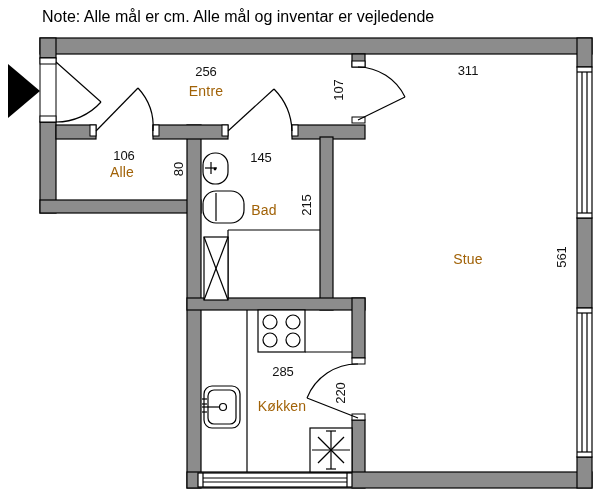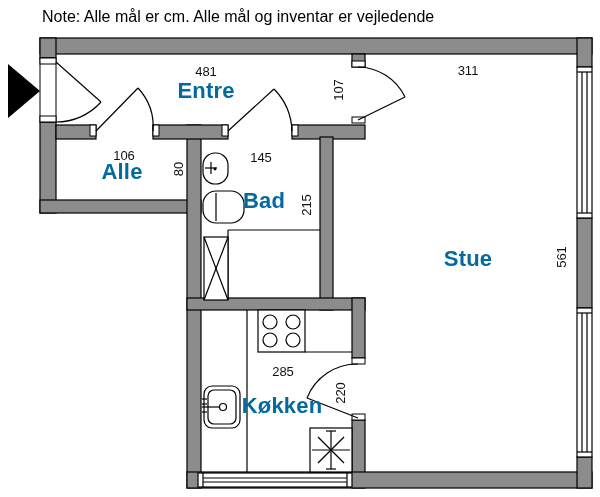--- a/index.html
+++ b/index.html
@@ -6,21 +6,21 @@
   #plan{
     position:relative;width:600px;height:494px;background:var(--bg,#fff);
     font-family:"Liberation Sans",sans-serif;overflow:hidden;
   }
   #plan svg{position:absolute;left:0;top:0;}
   .lbl{
     position:absolute;transform:translate(-50%,-50%);
     font-size:13px;color:#111;white-space:nowrap;line-height:1;
   }
   .lbl.rot{transform:translate(-50%,-50%) rotate(-90deg);}
-  .room{font-weight:700;font-size:22px;color:#0369a1;letter-spacing:.2px;}
+  .room{font-weight:400;font-size:14px;color:#a16207;letter-spacing:.2px;}
   .note{
     position:absolute;left:42px;top:8px;font-size:16px;color:#000;
     white-space:nowrap;
   }
   .wall{fill:var(--wall,#8c8c8c);stroke:var(--line,#000);stroke-width:1.2;}
   .thin{fill:#fff;stroke:var(--line,#000);stroke-width:1.2;}
   .ln{fill:none;stroke:var(--line,#000);stroke-width:1.2;}
   .open{fill:#fff;stroke:var(--line,#000);stroke-width:1;}
 </style>
 </head>
@@ -164,33 +164,33 @@
       <line class="ln" x1="312" y1="450" x2="350" y2="450"></line>
       <line class="ln" x1="318" y1="437" x2="344" y2="463"></line>
       <line class="ln" x1="344" y1="437" x2="318" y2="463"></line>
       <line class="ln" x1="326" y1="431" x2="336" y2="431"></line>
       <line class="ln" x1="326" y1="469" x2="336" y2="469"></line>
     </g>
   </svg>
 
   <div class="note">Note: Alle mål er cm. Alle mål og inventar er vejledende</div>
 
-  <div class="lbl" style="left:206px;top:71px;">481</div>
+  <div class="lbl" style="left:206px;top:71px;">256</div>
   <div class="lbl room" style="left:206px;top:91px;">Entre</div>
   <div class="lbl rot" style="left:338px;top:90px;">107</div>
 
   <div class="lbl" style="left:468px;top:70px;">311</div>
   <div class="lbl room" style="left:468px;top:259px;">Stue</div>
   <div class="lbl rot" style="left:561px;top:257px;">561</div>
 
   <div class="lbl" style="left:124px;top:155px;">106</div>
   <div class="lbl room" style="left:122px;top:172px;">Alle</div>
   <div class="lbl rot" style="left:178px;top:169px;">80</div>
 
   <div class="lbl" style="left:261px;top:157px;">145</div>
-  <div class="lbl room" style="left:264px;top:201px;">Bad</div>
+  <div class="lbl room" style="left:264px;top:210px;">Bad</div>
   <div class="lbl rot" style="left:306px;top:205px;">215</div>
 
   <div class="lbl" style="left:283px;top:371px;">285</div>
   <div class="lbl room" style="left:282px;top:394px;margin-top:12px;">Køkken</div>
   <div class="lbl rot" style="left:340px;top:393px;">220</div>
 
 </div>
 
 </body></html>

